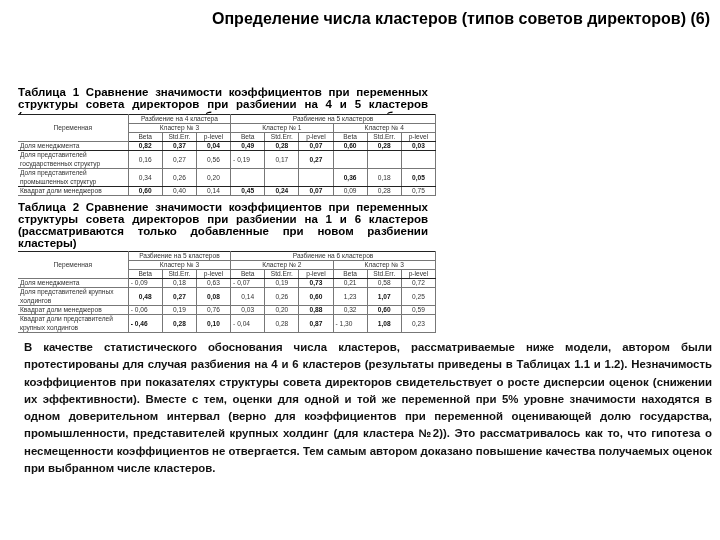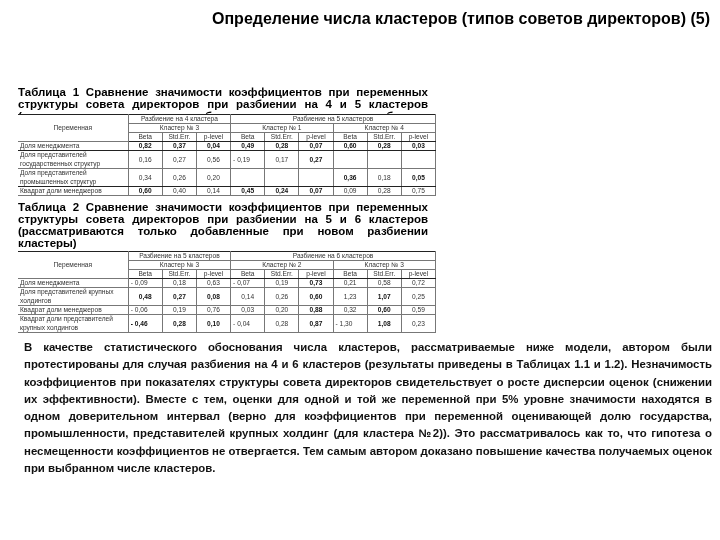--- a/index.html
+++ b/index.html
@@ -18,21 +18,21 @@
   table.t .thick-l { border-left:1.5px solid #222; }
   table.t .thick-b td { border-bottom:1.2px solid #222; }
   table.t .thick-t td { border-top:1.2px solid #222; }
   .t1 { top:114px; width:418px; }
   .t2 { top:251px; width:418px; }
   .para { position:absolute; left:24px; top:339px; width:688px; font-size:11.4px; line-height:17.3px; text-align:justify; color:#111;font-weight:bold; }
 </style>
 </head>
 <body>
 
-<div class="title">Определение числа кластеров (типов советов директоров) (5)</div>
+<div class="title">Определение числа кластеров (типов советов директоров) (6)</div>
 
 <div class="caption cap1">Таблица 1 Сравнение значимости коэффициентов при переменных структуры совета директоров при разбиении на 4 и 5 кластеров (рассматриваются только добавленные при новом разбиении кластеры)</div>
 
 <table class="t t1">
   <tbody>
       <tr class="thick-t">
     <td class="var hdr" rowspan="3">Переменная</td>
     <td class="hdr" colspan="3">Разбиение на 4 кластера</td>
     <td class="hdr thick-l" colspan="6">Разбиение на 5 кластеров</td>
   </tr>
@@ -96,21 +96,21 @@
     <td class="num b thick-l">0,45</td>
     <td class="num b">0,24</td>
     <td class="num b">0,07</td>
     <td class="num thick-l">0,09</td>
     <td class="num">0,28</td>
     <td class="num">0,75</td>
   </tr>
 </tbody>
   </table>
 
-<div class="caption cap2">Таблица 2 Сравнение значимости коэффициентов при переменных структуры совета директоров при разбиении на 5 и 6 кластеров (рассматриваются только добавленные при новом разбиении кластеры)</div>
+<div class="caption cap2">Таблица 2 Сравнение значимости коэффициентов при переменных структуры совета директоров при разбиении на 1 и 6 кластеров (рассматриваются только добавленные при новом разбиении кластеры)</div>
 
 <table class="t t2">
   <tbody>
       <tr class="thick-t">
     <td class="var hdr" rowspan="3">Переменная</td>
     <td class="hdr" colspan="3">Разбиение на 5 кластеров</td>
     <td class="hdr thick-l" colspan="6">Разбиение на 6 кластеров</td>
   </tr>
   <tr>
     <td class="hdr" colspan="3">Кластер № 3</td>

